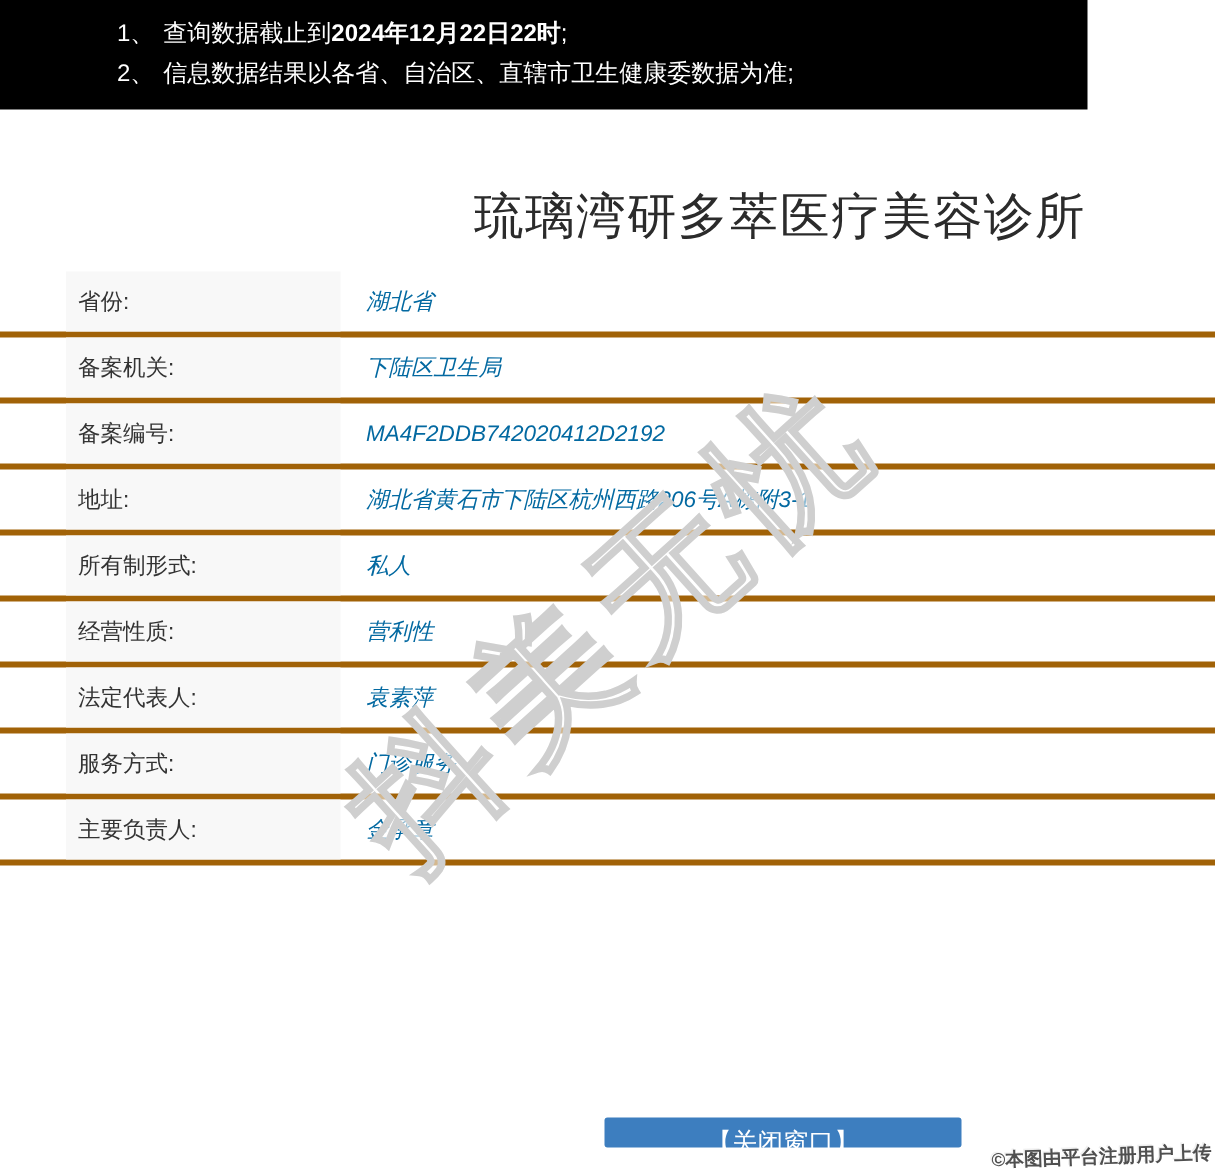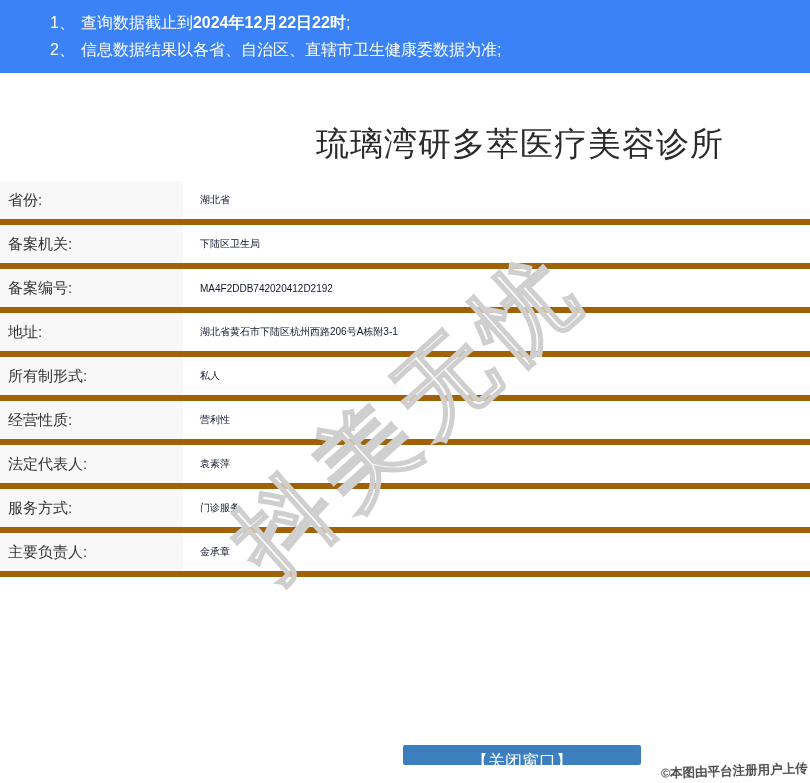--- a/index.html
+++ b/index.html
@@ -6,24 +6,24 @@
   html, body { width: 810px; height: 783px; }
   body {
     font-family: "Liberation Sans", "DejaVu Sans", sans-serif;
     background: #ffffff;
     position: relative;
     overflow: hidden;
     color: #333;
   }
   
   .notice {
-    width: 810px;
-    background: #3b82f6;
+    width: 725px;
+    background: #000000;
     color: #ffffff;
-    padding: 9px 10px 10px 50px;
+    padding: 9px 10px 10px 78px;
     font-size: 16px;
   }
   .notice .line { line-height: 27px; white-space: nowrap; }
   .notice .marker { margin-right: 6px; }
   .notice b { font-weight: bold; }
   
   .title {
     position: absolute;
     top: 122px;
     left: 115px;
@@ -38,38 +38,40 @@
   
   .table {
     position: absolute;
     top: 181px;
     left: 0;
     width: 810px;
   }
   .row {
     display: flex;
     height: 44px;
-    border-bottom: 6px solid #a16207;
+    border-bottom: 4px solid #a16207;
+    padding-left: 44px;
   }
   .cell-label {
     width: 183px;
     background: #f8f8f8;
     display: flex;
     align-items: center;
     padding-left: 8px;
     font-size: 15px;
     color: #333;
   }
   .cell-value {
     flex: 1;
     display: flex;
     align-items: center;
     padding-left: 17px;
-    font-size: 10px;
-    color: #0f172a;
+    font-size: 15px;
+    color: #0369a1;
+    font-style: italic;
   }
   
   .close-btn {
     position: absolute;
     top: 745px;
     left: 403px;
     width: 238px;
     height: 20px;
     background: #3d7ebf;
     color: #ffffff;

